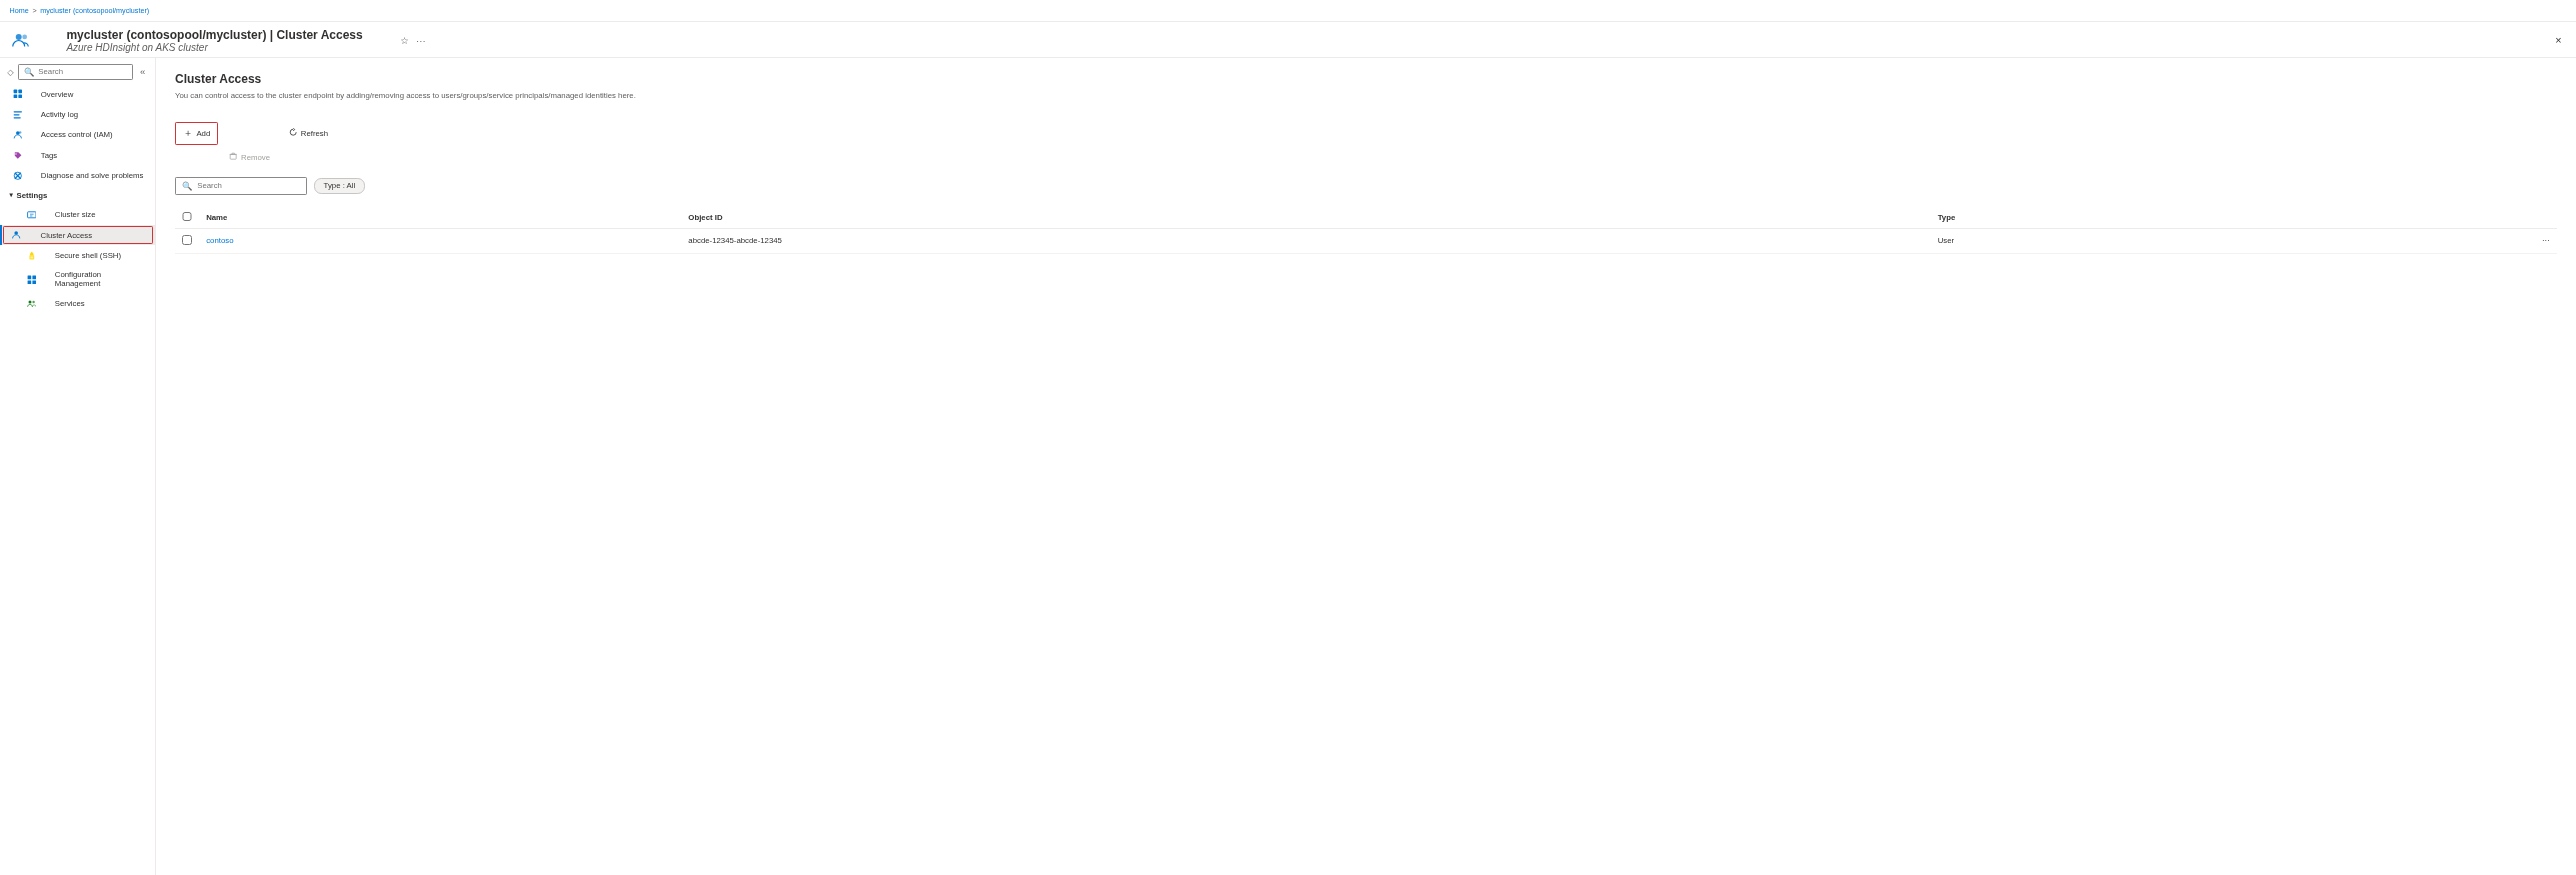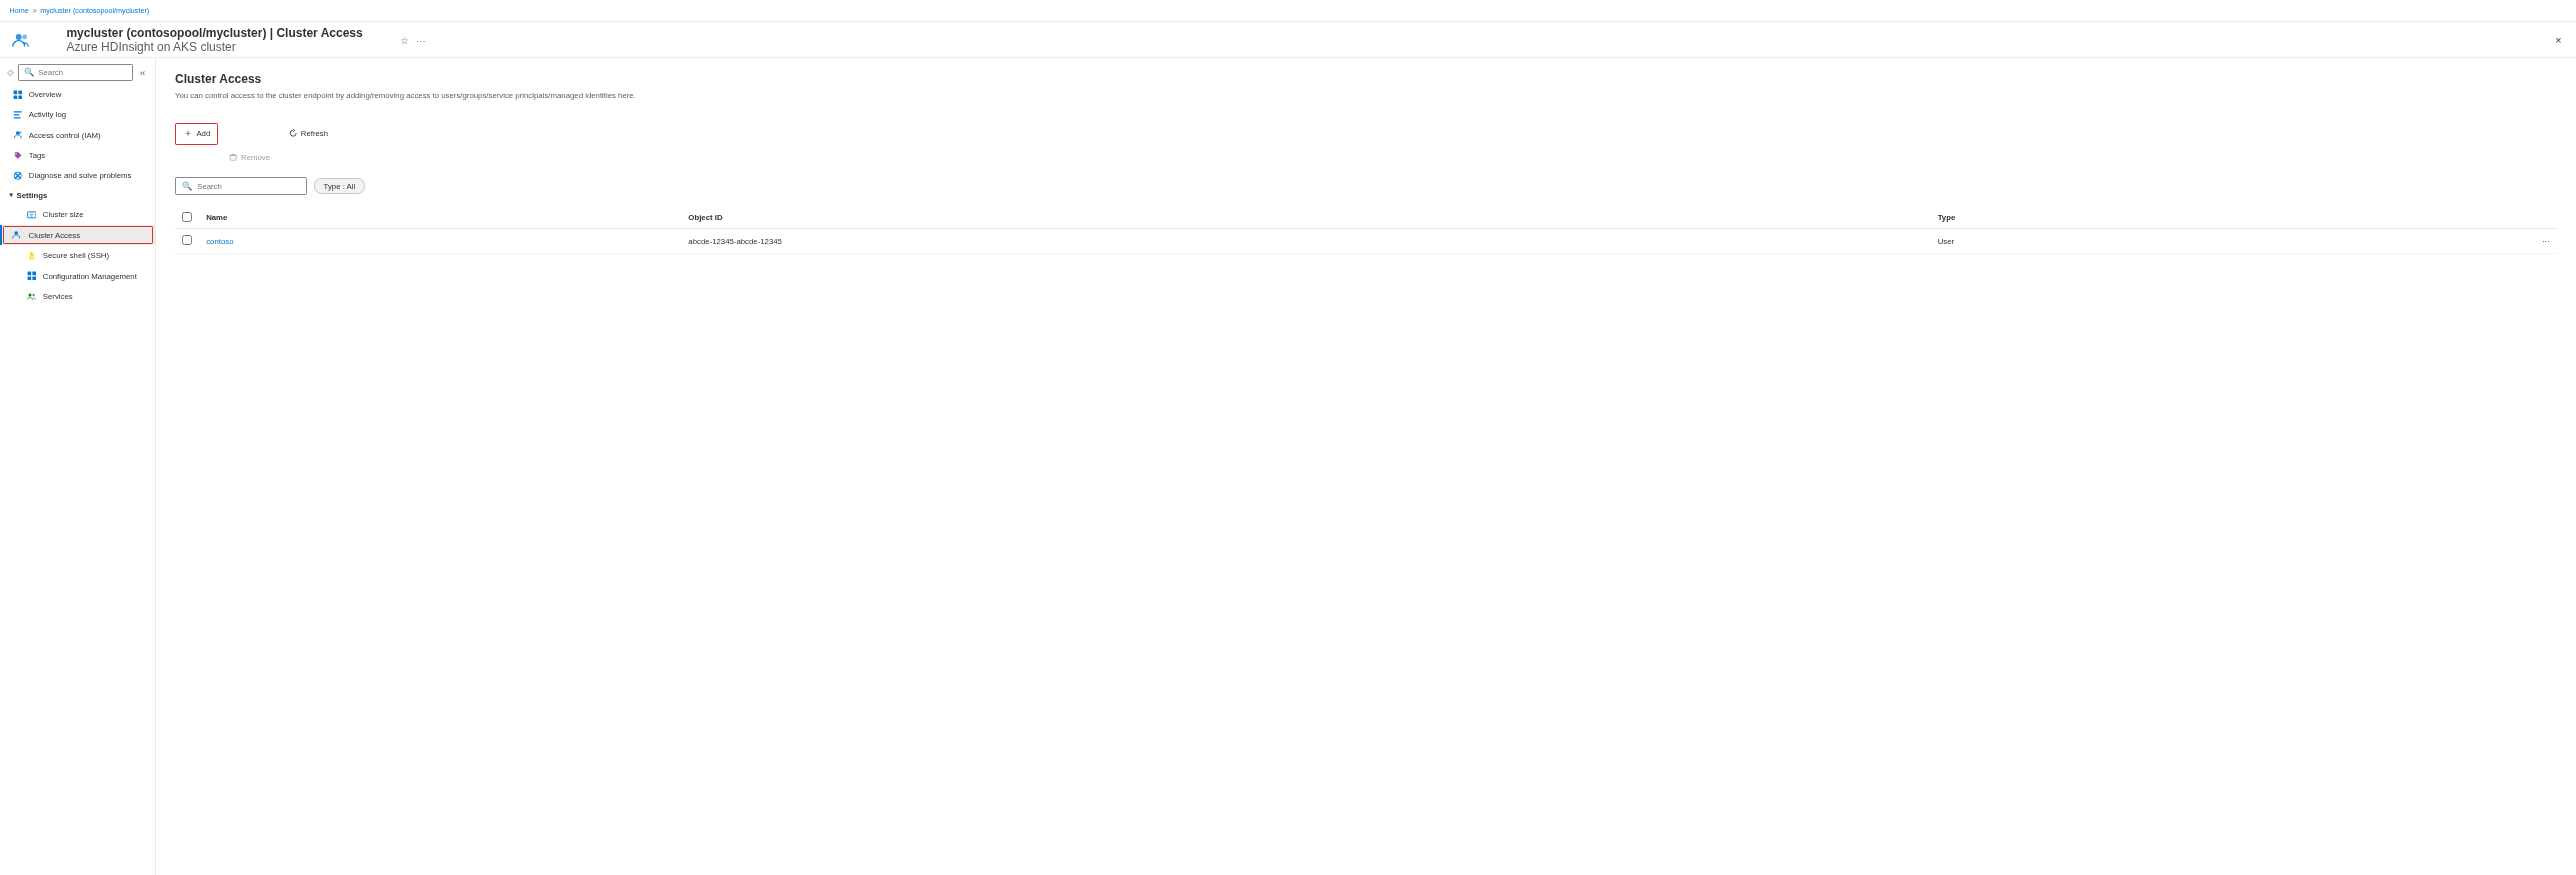--- a/index.html
+++ b/index.html
@@ -37,22 +37,23 @@
       display: flex;
       align-items: center;
       justify-content: center;
     }
     .page-header-text h1 {
       font-size: 12px;
       font-weight: 600;
       color: #323130;
     }
     .page-header-text .subtitle {
-      font-size: 12px;
+      font-size: 10px;
       color: #605e5c;
+      font-style: italic;
     }
     .header-actions {
       margin-left: 9.6px;
       display: flex;
       align-items: center;
       gap: 7.2px;
     }
     .header-actions .star-icon, .header-actions .ellipsis-icon {
       cursor: pointer;
       color: #605e5c;
@@ -116,21 +117,21 @@
       font-size: 9.6px;
       color: #605e5c;
       padding: 1.2px 2.4px;
     }
 
     .nav-item {
       display: flex;
       align-items: center;
       padding: 4.8px 9.6px 4.8px 12px;
       cursor: pointer;
-      gap: 6px;
+      gap: 18px;
       color: #323130;
       font-size: 7.8px;
       position: relative;
     }
     .nav-item.active {
       background: #edebe9;
       border-left: 1.2px solid #0078d4;
       padding-left: 10.8px;
     }
     .nav-item.active::before {

